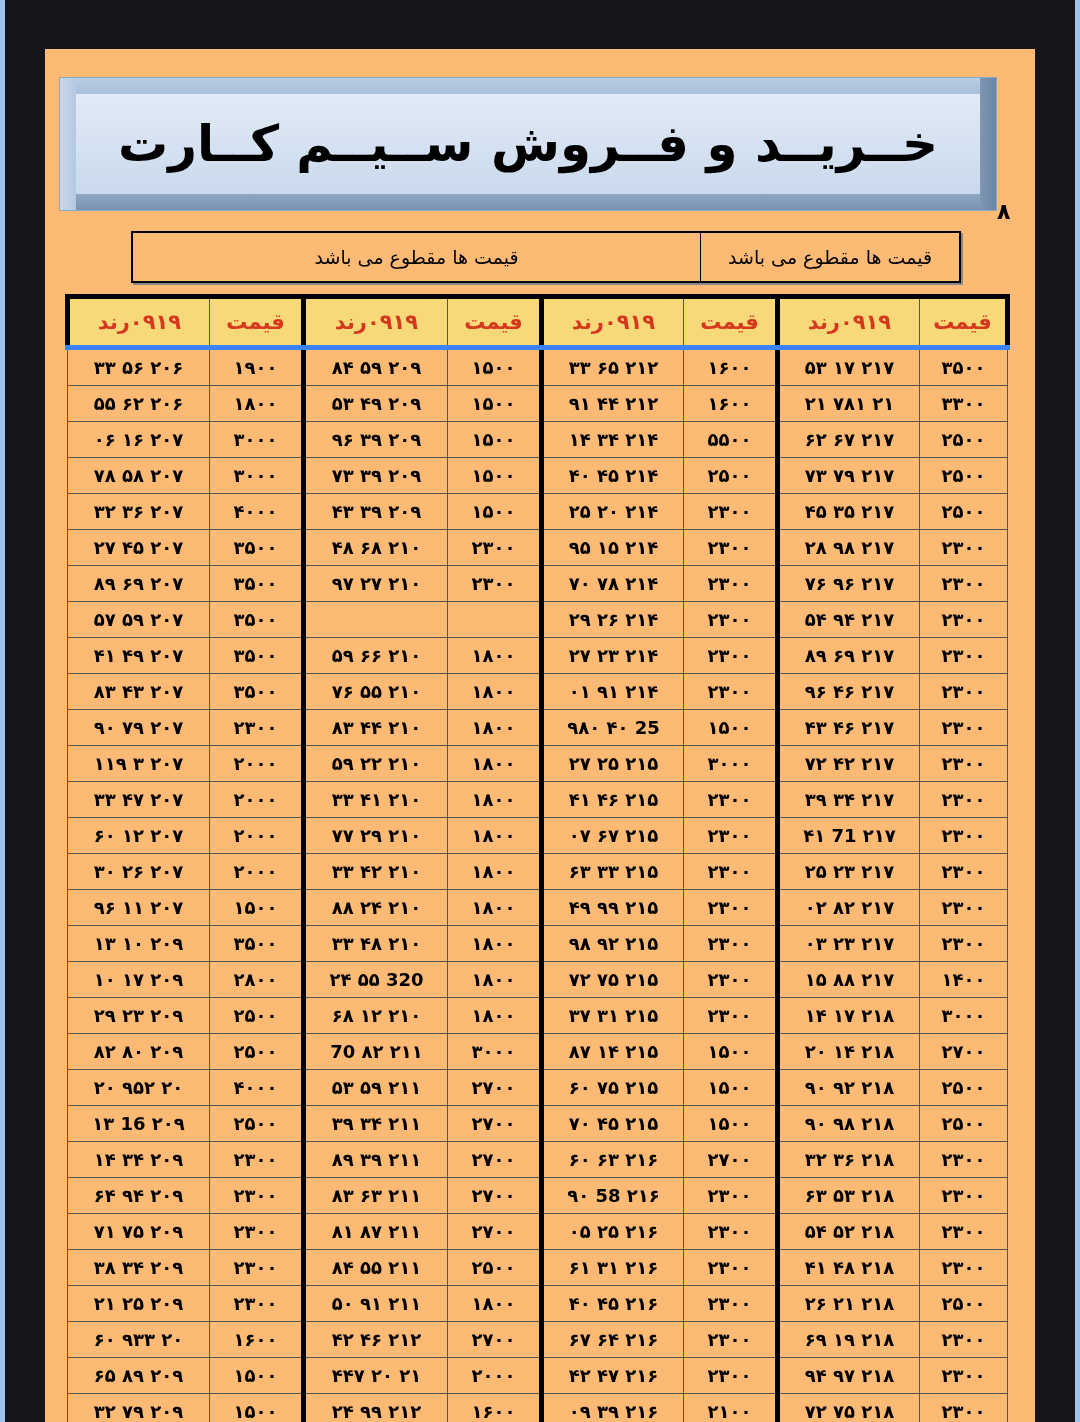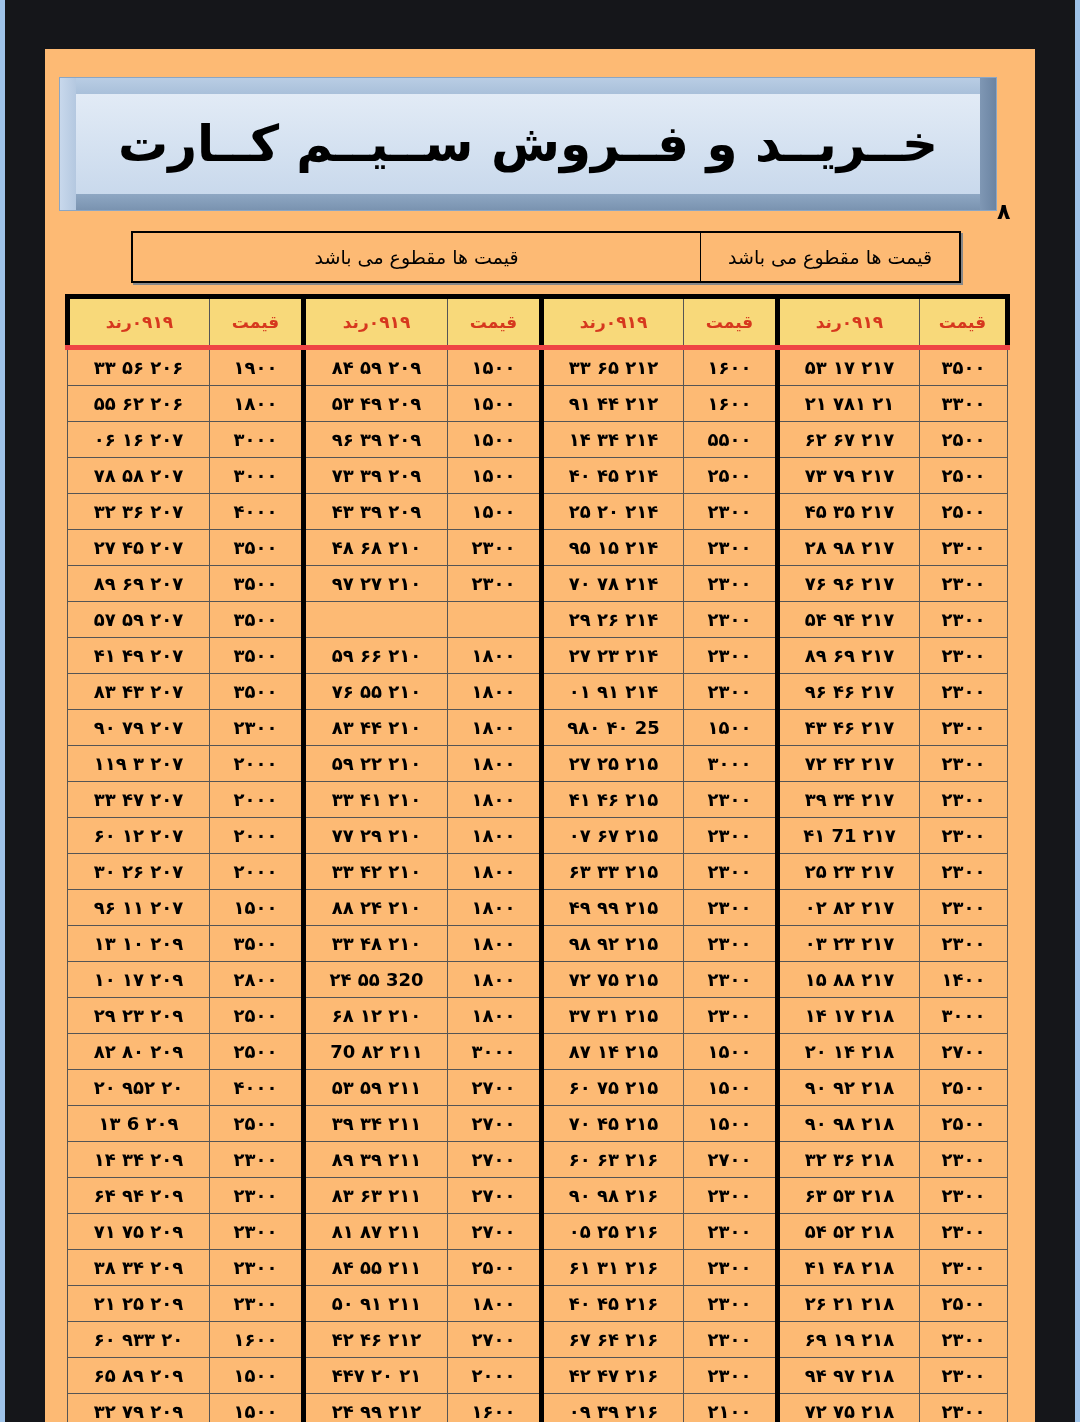--- a/index.html
+++ b/index.html
@@ -17,21 +17,21 @@
     display:flex;align-items:center;justify-content:center;}
   .banner .title{font-family:"DejaVu Sans",sans-serif;font-weight:bold;font-size:50px;color:#000;direction:rtl;letter-spacing:2px;}
   .page-num{position:absolute;left:952px;top:150px;font-weight:bold;font-size:22px;color:#000;}
   .info{position:absolute;left:86px;top:182px;width:826px;height:48px;border:2px solid #000;display:flex;direction:rtl;box-shadow:2px 2px 0 #888;}
   .info > div{display:flex;align-items:center;justify-content:center;font-weight:normal;font-size:19px;color:#000;}
   .info .c1{width:258px;border-left:1px solid #000;}
   .info .c2{width:308px;border-left:1px solid #000;font-size:21px;}
   .info .c3{flex:1;}
   .tbl{position:absolute;left:20px;top:245px;width:945px;border-collapse:collapse;direction:rtl;table-layout:fixed;}
   .tbl td,.tbl th{border:1px solid #555;text-align:center;height:35px;padding:0;font-weight:bold;font-size:18px;color:#000;}
-  .tbl th{background:#f8d97a;color:#d6381e;font-size:17px;height:46px;border-top:5px solid #000;border-bottom:5px solid #ef4444;}
+  .tbl th{background:#f8d97a;color:#d6381e;font-size:21px;height:46px;border-top:5px solid #000;border-bottom:5px solid #3b82f6;}
   .tbl th:first-child{border-right:5px solid #000;}
   .tbl th:last-child{border-left:5px solid #000;}
   .tbl .sep{border-left:5px solid #000;}
   .tbl td:first-child{border-right:1px solid #555;}
   .tbl tr:last-child td{border-bottom:1px solid #fca5a5;}
 </style>
 </head>
 <body>
 
 <div class="edge-left"></div>
@@ -289,37 +289,37 @@
           <td>۲۰ ۹۵۲ ۲۰</td>
         </tr>
         <tr>
           <td>۲۵۰۰</td>
           <td class="sep">۲۱۸ ۹۸ ۹۰</td>
           <td>۱۵۰۰</td>
           <td class="sep">۲۱۵ ۴۵ ۷۰</td>
           <td>۲۷۰۰</td>
           <td class="sep">۲۱۱ ۳۴ ۳۹</td>
           <td>۲۵۰۰</td>
-          <td>۲۰۹ 6 ۱۳</td>
+          <td>۲۰۹ 16 ۱۳</td>
         </tr>
         <tr>
           <td>۲۳۰۰</td>
           <td class="sep">۲۱۸ ۳۶ ۳۲</td>
           <td>۲۷۰۰</td>
           <td class="sep">۲۱۶ ۶۳ ۶۰</td>
           <td>۲۷۰۰</td>
           <td class="sep">۲۱۱ ۳۹ ۸۹</td>
           <td>۲۳۰۰</td>
           <td>۲۰۹ ۳۴ ۱۴</td>
         </tr>
         <tr>
           <td>۲۳۰۰</td>
           <td class="sep">۲۱۸ ۵۳ ۶۳</td>
           <td>۲۳۰۰</td>
-          <td class="sep">۲۱۶ ۹۸ ۹۰</td>
+          <td class="sep">۲۱۶ 58 ۹۰</td>
           <td>۲۷۰۰</td>
           <td class="sep">۲۱۱ ۶۳ ۸۳</td>
           <td>۲۳۰۰</td>
           <td>۲۰۹ ۹۴ ۶۴</td>
         </tr>
         <tr>
           <td>۲۳۰۰</td>
           <td class="sep">۲۱۸ ۵۲ ۵۴</td>
           <td>۲۳۰۰</td>
           <td class="sep">۲۱۶ ۲۵ ۰۵</td>

